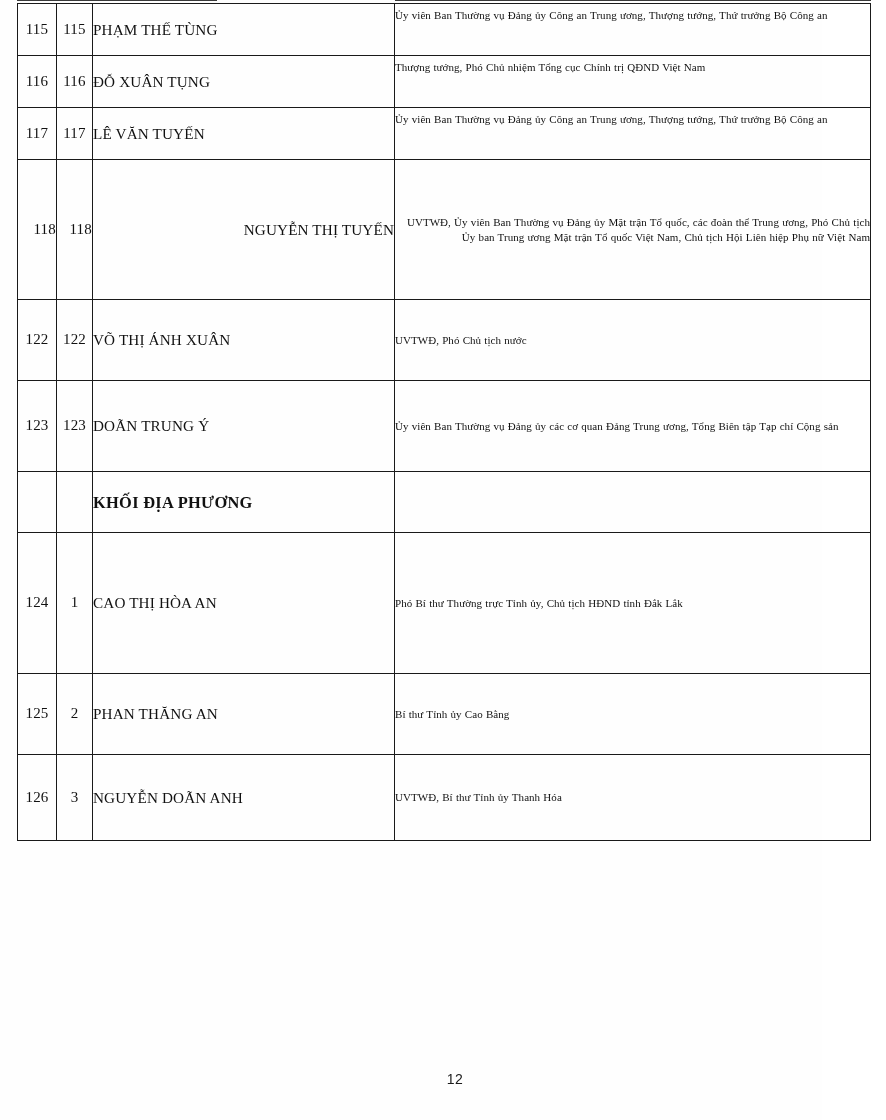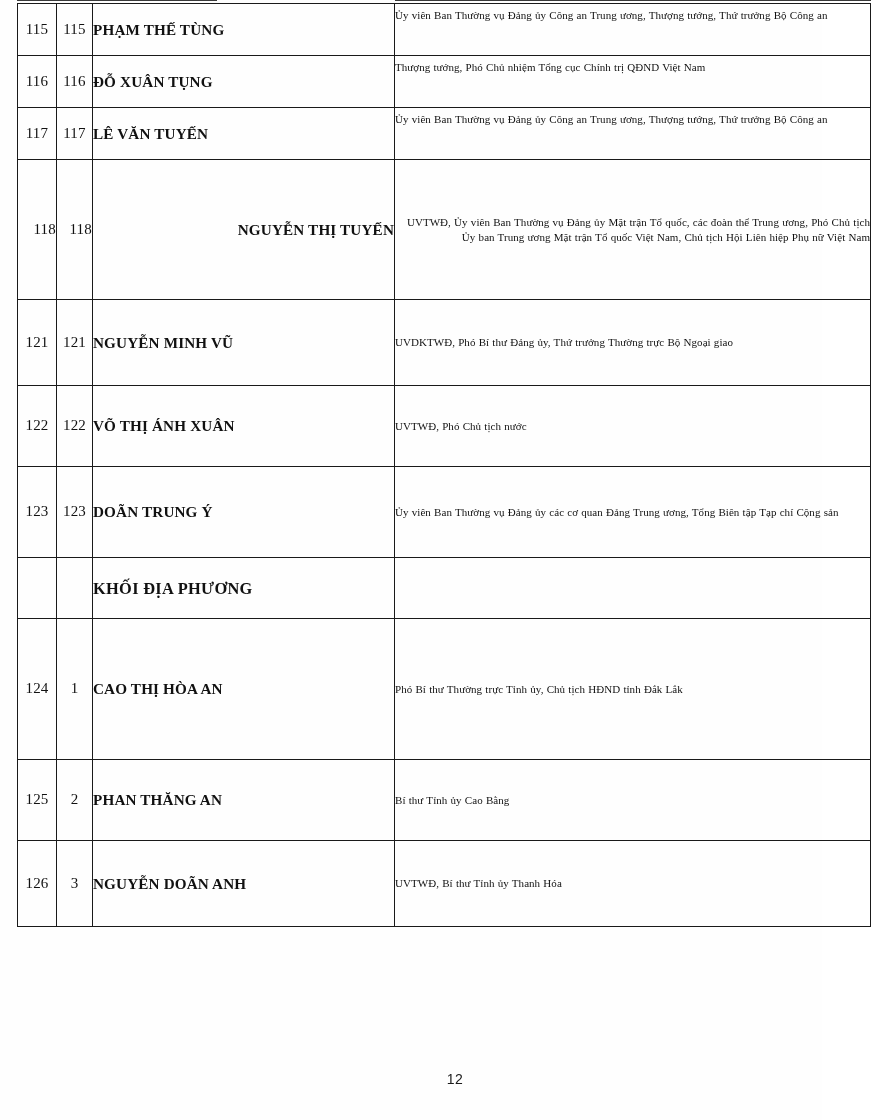--- a/index.html
+++ b/index.html
@@ -63,21 +63,20 @@
     text-align: center;
     font-size: 15px;
     letter-spacing: 0.2px;
   }
 
   td.name {
     padding: 0 4px 0 7px;
     font-size: 15.2px;
     white-space: nowrap;
     letter-spacing: 0.15px;
-    font-weight: bold;
   }
 
   td.desc {
     padding: 0 5px 0 7px;
     font-size: 11px;
     text-align: left;
     letter-spacing: 0.05px;
     word-spacing: 0.4px;
   }
 
@@ -162,26 +161,20 @@
             <td class="num">117</td>
             <td class="name">LÊ VĂN TUYẾN</td>
             <td class="desc top">Ủy viên Ban Thường vụ Đảng ủy Công an Trung ương, Thượng tướng, Thứ trưởng Bộ Công an</td>
           </tr>
           <tr class="r-h139">
             <td class="stt">118</td>
             <td class="num">118</td>
             <td class="name">NGUYỄN THỊ TUYẾN</td>
             <td class="desc middle">UVTWĐ, Ủy viên Ban Thường vụ Đảng ủy Mặt trận Tổ quốc, các đoàn thể Trung ương,  Phó Chủ tịch Ủy ban Trung ương Mặt trận Tổ quốc Việt Nam, Chủ tịch Hội Liên hiệp Phụ nữ Việt Nam</td>
           </tr>
-          <tr class="r-h85">
-            <td class="stt">121</td>
-            <td class="num">121</td>
-            <td class="name">NGUYỄN MINH VŨ</td>
-            <td class="desc middle">UVDKTWĐ, Phó Bí thư Đảng ủy, Thứ trưởng Thường trực Bộ Ngoại giao</td>
-          </tr>
           <tr class="r-h80">
             <td class="stt">122</td>
             <td class="num">122</td>
             <td class="name">VÕ THỊ ÁNH XUÂN</td>
             <td class="desc middle">UVTWĐ, Phó Chủ tịch nước</td>
           </tr>
           <tr class="r-h90">
             <td class="stt">123</td>
             <td class="num">123</td>
             <td class="name">DOÃN TRUNG Ý</td>

